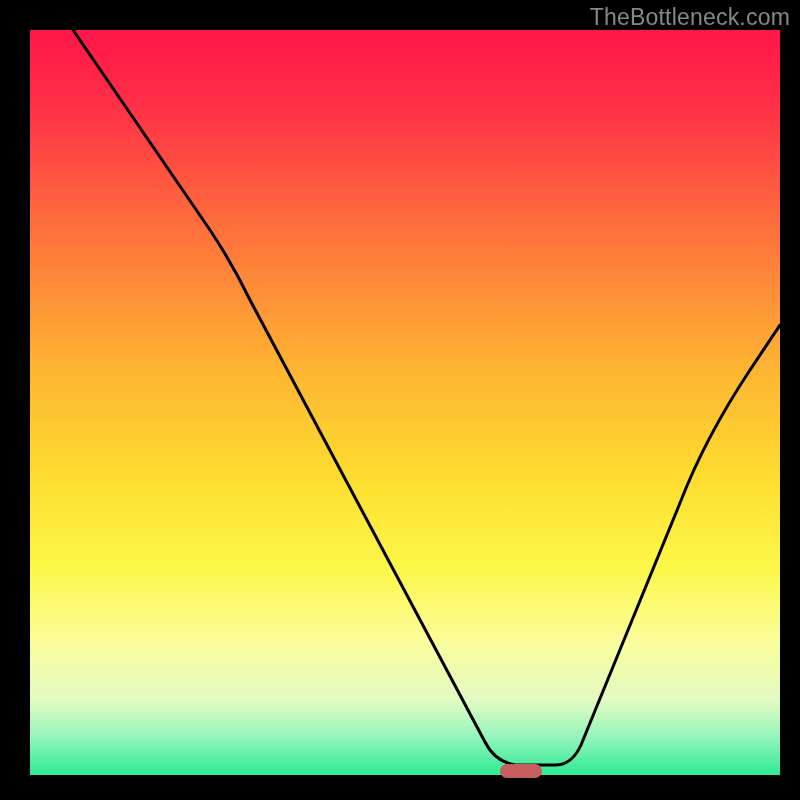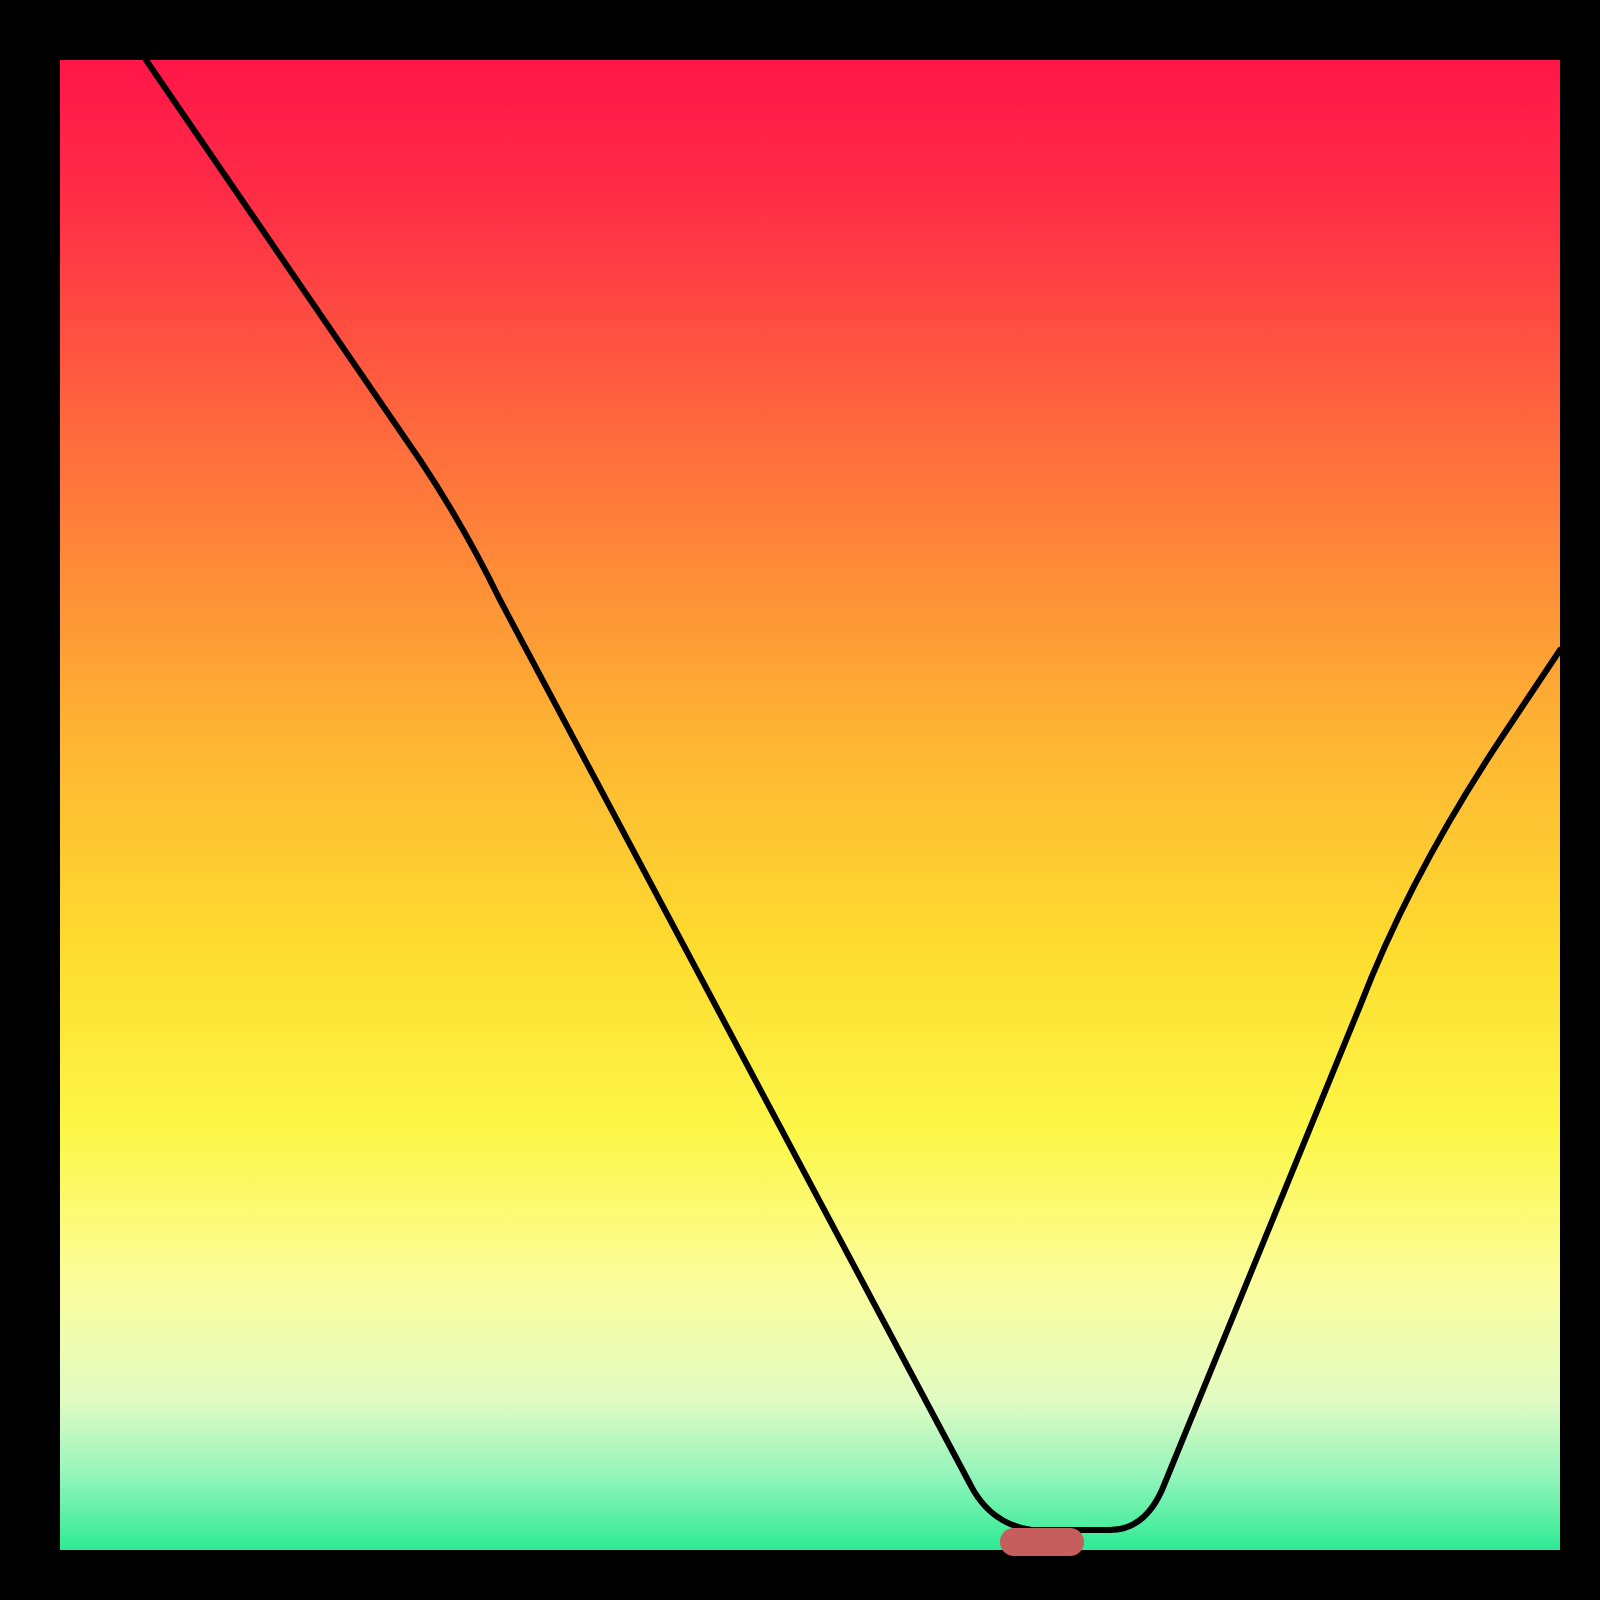--- a/index.html
+++ b/index.html
@@ -38,20 +38,21 @@
     height: 14px;
     border-radius: 7px;
     z-index: 5;
   }
 </style>
 </head>
 <body>
 
 <div class="frame">
 
+  <div class="watermark">TheBottleneck.com</div>
 
   <svg id="plot-svg" width="800" height="800">
     <defs>
       <linearGradient id="bg-grad" x1="0" y1="0" x2="0" y2="1">
           <stop offset="0%" stop-color="#ff1649"></stop>
           <stop offset="10%" stop-color="#ff2f46"></stop>
           <stop offset="25%" stop-color="#fe6a3d"></stop>
           <stop offset="45%" stop-color="#feb333"></stop>
           <stop offset="60%" stop-color="#fddd2f"></stop>
           <stop offset="72%" stop-color="#fcf748"></stop>

